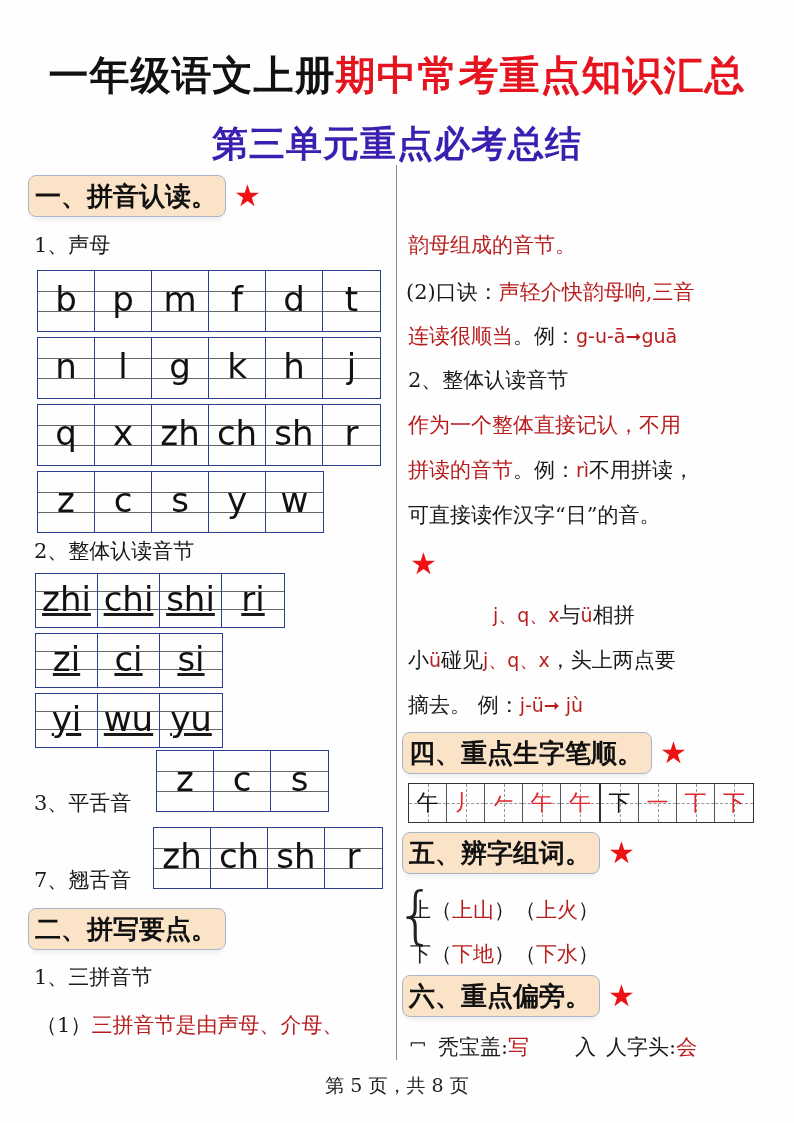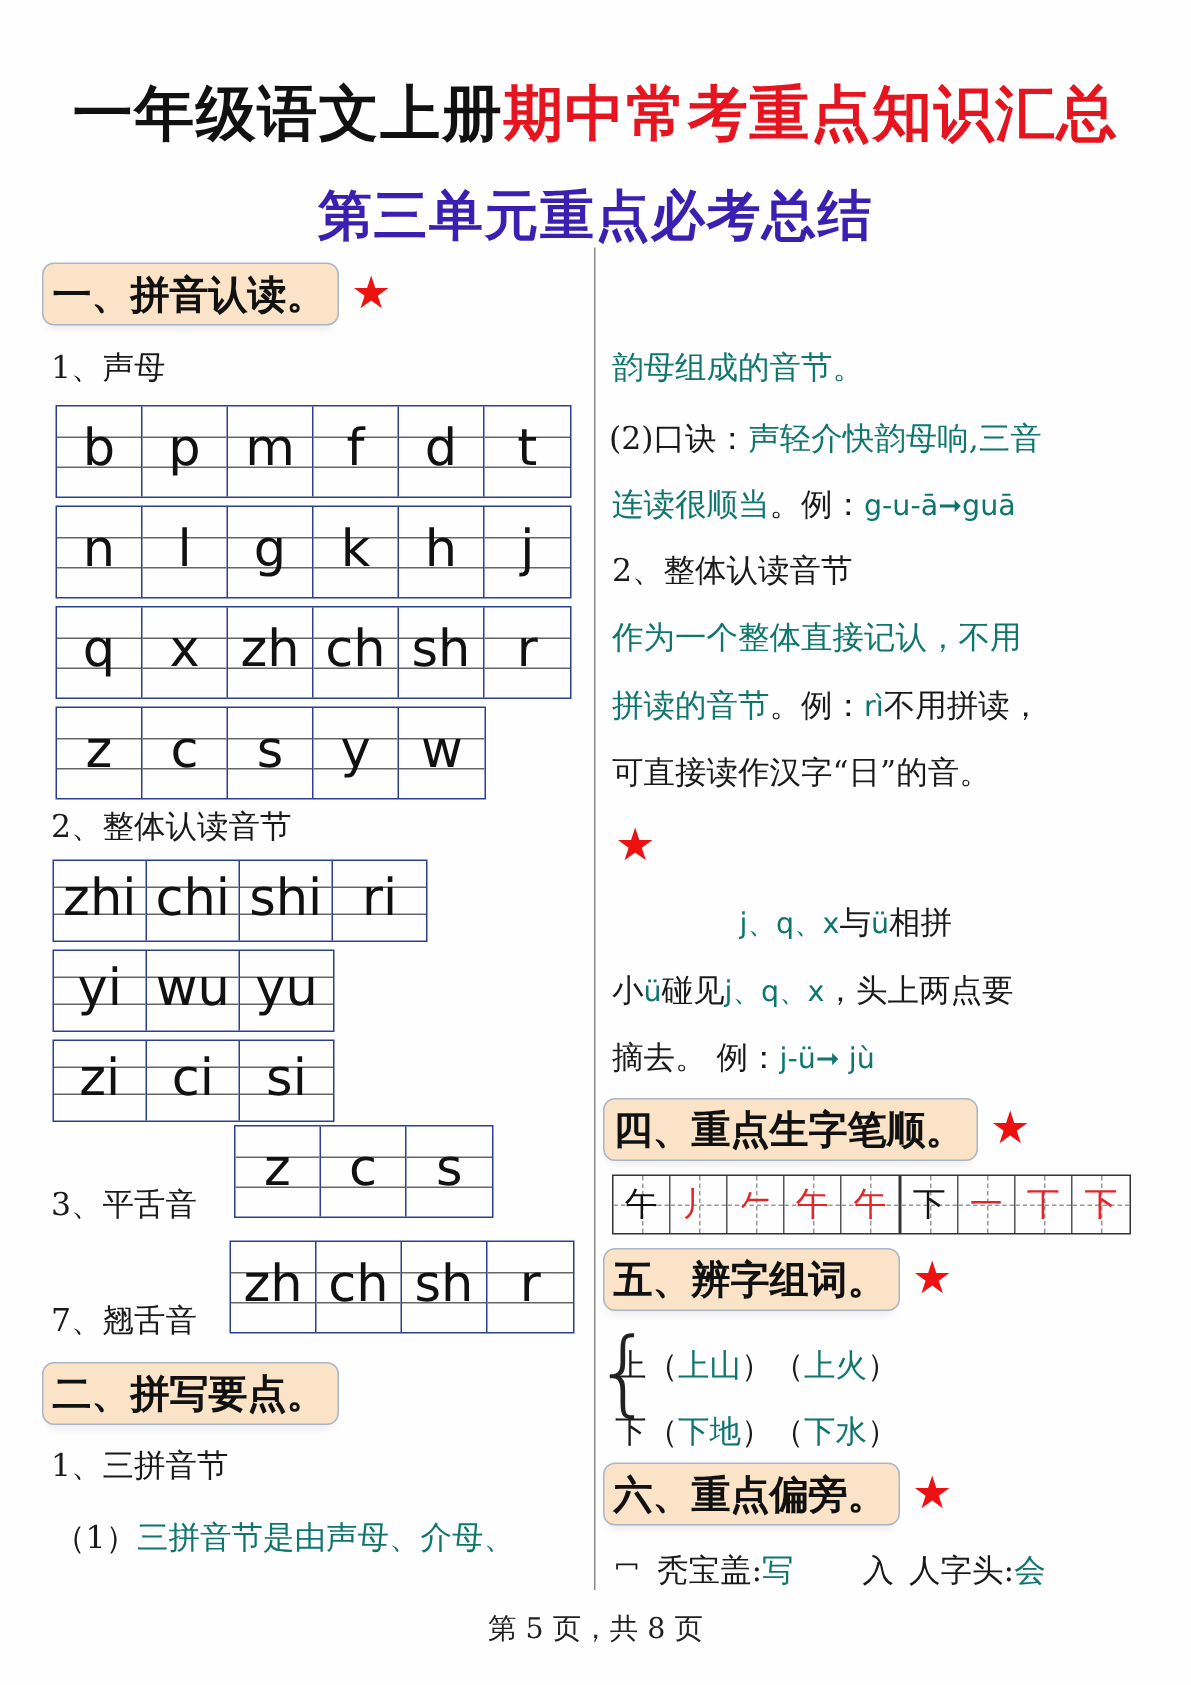--- a/index.html
+++ b/index.html
@@ -12,21 +12,21 @@
   .title .red { color: #e5141e; }
   .subtitle { left: 0; top: 120px; width: 794px; text-align: center; font-size: 36px; font-weight: bold;
               color: #3a1fb0; font-family: "DejaVu Sans", sans-serif; letter-spacing: 1px; }
   .divider { left: 396px; top: 165px; width: 1px; height: 895px; background: #8a8a8a; }
   .sec-head { display: flex; align-items: center; height: 42px; }
   .sec-box { background: #fbe3c8; border: 1px solid #a9b6c7; border-radius: 8px; padding: 0 8px 0 6px;
              height: 40px; display: flex; align-items: center; font-size: 26px; font-weight: bold;
              font-family: "DejaVu Sans", sans-serif; color: #111; box-shadow: 0 6px 6px -4px #e9e9e9; }
   .star { color: #ee1111; font-size: 30px; margin-left: 8px; line-height: 1; }
   .txt { font-size: 21px; line-height: 30px; white-space: nowrap; }
-  .red { color: #0f766e; }
+  .red { color: #b91c1c; }
   .sans { font-family: "DejaVu Sans", sans-serif; }
   .grid { display: flex; border: 1.5px solid #2a3f8f; }
   .grid .cell { position: relative; border-right: 1.5px solid #2a3f8f; box-sizing: border-box;
                 display: flex; align-items: center; justify-content: center;
                 font-family: "DejaVu Sans", sans-serif; font-size: 34px; color: #111; }
   .grid .cell:last-child { border-right: none; }
   .grid .cell::before, .grid .cell::after { content: ""; position: absolute; left: 0; right: 0; height: 1px; background: #666; }
   .grid .cell::before { top: 33%; }
   .grid .cell::after { top: 66%; }
   .grid .cell span { position: relative; z-index: 1; top: -2px; }
@@ -131,55 +131,55 @@
       <div class="cell" style="width: 57px; height: 60px;">
         <span>y</span>
       </div>
       <div class="cell" style="width: 57px; height: 60px;">
         <span>w</span>
       </div>
     </div>
   </div>
 
 <div class="abs txt" style="left:34px; top:536px;">2、整体认读音节</div>
-<div class="abs" style="left:35px; top:573px;" id="whole">
+<div class="abs" style="left:35px; top:573px;text-decoration:underline;" id="whole">
     <div class="grid" style="margin-bottom: 5px; width: fit-content;">
       <div class="cell" style="width: 62px; height: 53px;">
         <span>zhi</span>
       </div>
       <div class="cell" style="width: 62px; height: 53px;">
         <span>chi</span>
       </div>
       <div class="cell" style="width: 62px; height: 53px;">
         <span>shi</span>
       </div>
       <div class="cell" style="width: 62px; height: 53px;">
         <span>ri</span>
       </div>
     </div>
     <div class="grid" style="margin-bottom: 5px; width: fit-content;">
       <div class="cell" style="width: 62px; height: 53px;">
+        <span>zi</span>
+      </div>
+      <div class="cell" style="width: 62px; height: 53px;">
+        <span>ci</span>
+      </div>
+      <div class="cell" style="width: 62px; height: 53px;">
+        <span>si</span>
+      </div>
+    </div>
+    <div class="grid" style="margin-bottom: 5px; width: fit-content;">
+      <div class="cell" style="width: 62px; height: 53px;">
         <span>yi</span>
       </div>
       <div class="cell" style="width: 62px; height: 53px;">
         <span>wu</span>
       </div>
       <div class="cell" style="width: 62px; height: 53px;">
         <span>yu</span>
-      </div>
-    </div>
-    <div class="grid" style="margin-bottom: 5px; width: fit-content;">
-      <div class="cell" style="width: 62px; height: 53px;">
-        <span>zi</span>
-      </div>
-      <div class="cell" style="width: 62px; height: 53px;">
-        <span>ci</span>
-      </div>
-      <div class="cell" style="width: 62px; height: 53px;">
-        <span>si</span>
       </div>
     </div>
   </div>
 
 <div class="abs txt" style="left:34px; top:788px;">3、平舌音</div>
 <div class="abs" style="left:156px; top:750px;" id="flat">
     <div class="grid" style="width: fit-content;">
       <div class="cell" style="width: 57px; height: 60px;">
         <span>z</span>
       </div>

